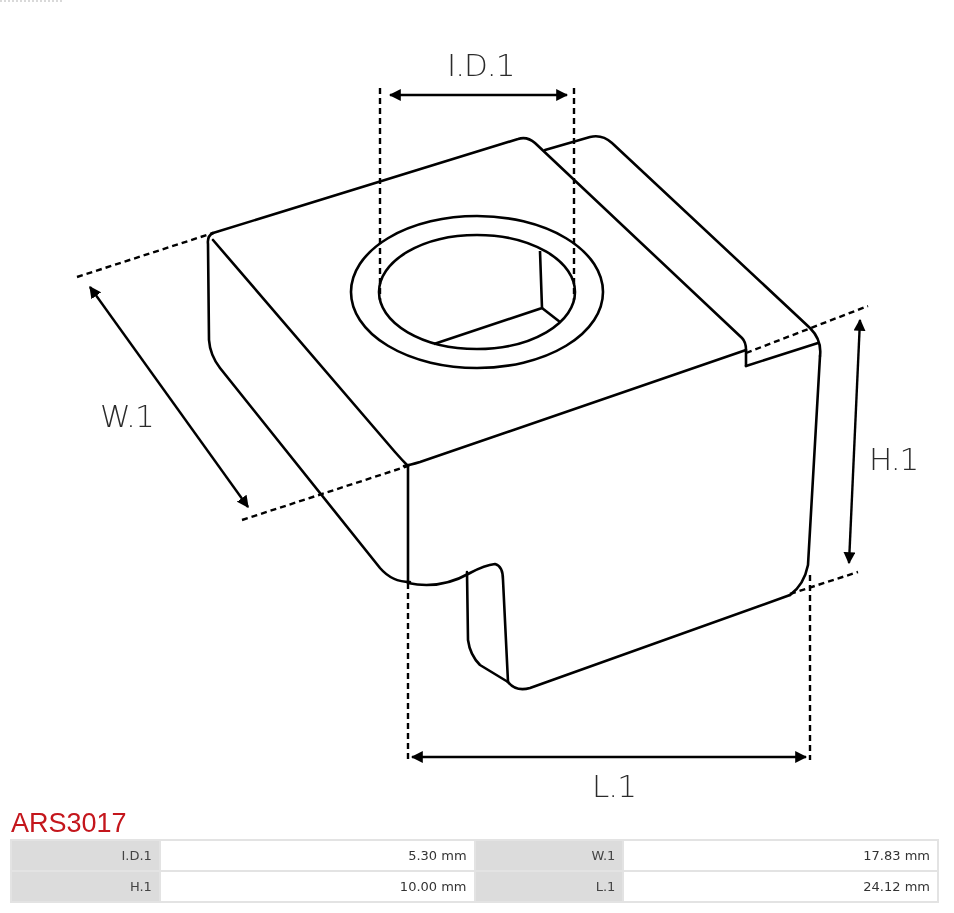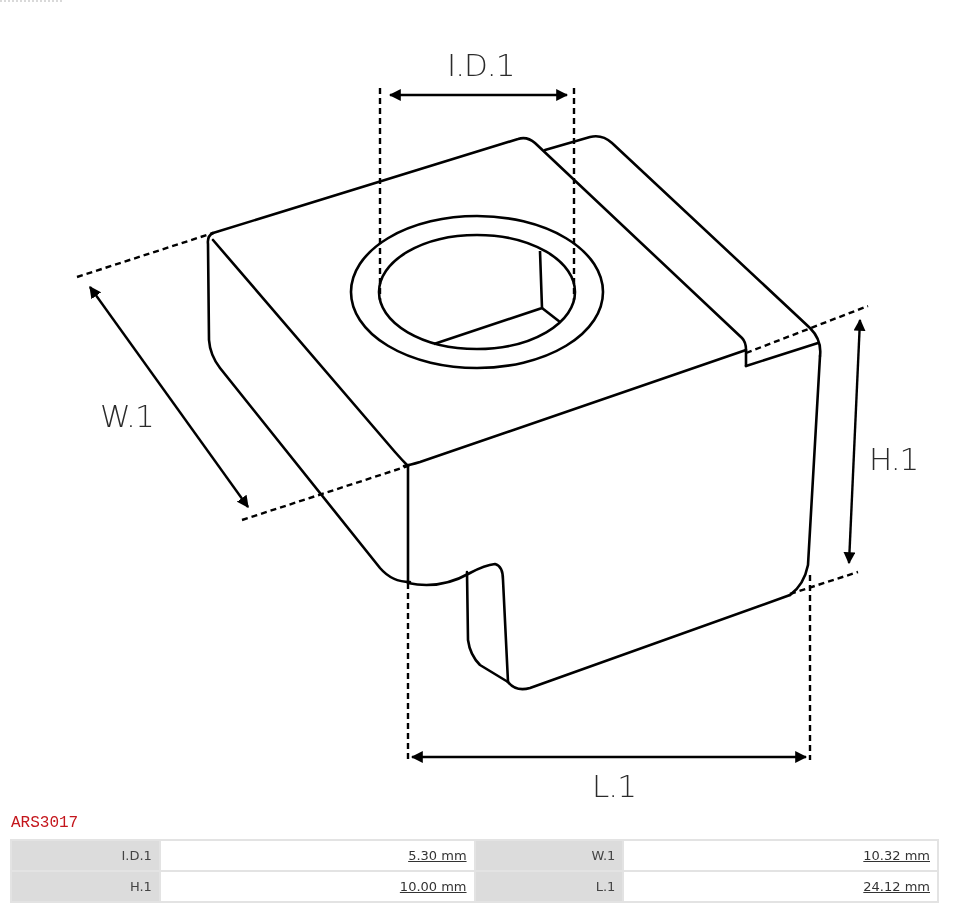--- a/index.html
+++ b/index.html
@@ -30,23 +30,23 @@
       font-family: "DejaVu Sans", sans-serif;
       font-size: 31px;
       font-weight: 300;
       fill: #2b2b2b;
       letter-spacing: -1px;
     }
     .part-title {
       position: absolute;
       left: 11px;
       top: 810px;
-      font-size: 16px;
+      font-size: 27px;
       color: #c4161c;
-      font-family: Liberation Mono, monospace;
+      font-family: Liberation Sans, sans-serif;
       line-height: 26px;
       text-align: right;
     }
     .spec-table {
       position: absolute;
       left: 10px;
       top: 839px;
       width: 929px;
       border-collapse: separate;
       border-spacing: 2px;
@@ -62,21 +62,20 @@
       vertical-align: middle;
     }
     .spec-table td.label {
       background: #dcdcdc;
       width: 135px;
       color: #444444;
     }
     .spec-table td.value {
       background: #ffffff;
       width: 304px;
-      text-decoration: underline;
     }
     .thumb-strip {
       position: absolute;
       left: 0;
       top: 0;
       width: 62px;
       height: 2px;
       background: repeating-linear-gradient(90deg, #d9d9d9 0 2px, transparent 2px 4px);
     }
   </style>
@@ -150,21 +149,21 @@
 </div>
 
 <div class="part-title">ARS3017</div>
 
 <table class="spec-table">
   <tbody>
     <tr>
       <td class="label">I.D.1</td>
       <td class="value">5.30 mm</td>
       <td class="label">W.1</td>
-      <td class="value">10.32 mm</td>
+      <td class="value">17.83 mm</td>
     </tr>
     <tr>
       <td class="label">H.1</td>
       <td class="value">10.00 mm</td>
       <td class="label">L.1</td>
       <td class="value">24.12 mm</td>
     </tr>
   </tbody>
 </table>
 

